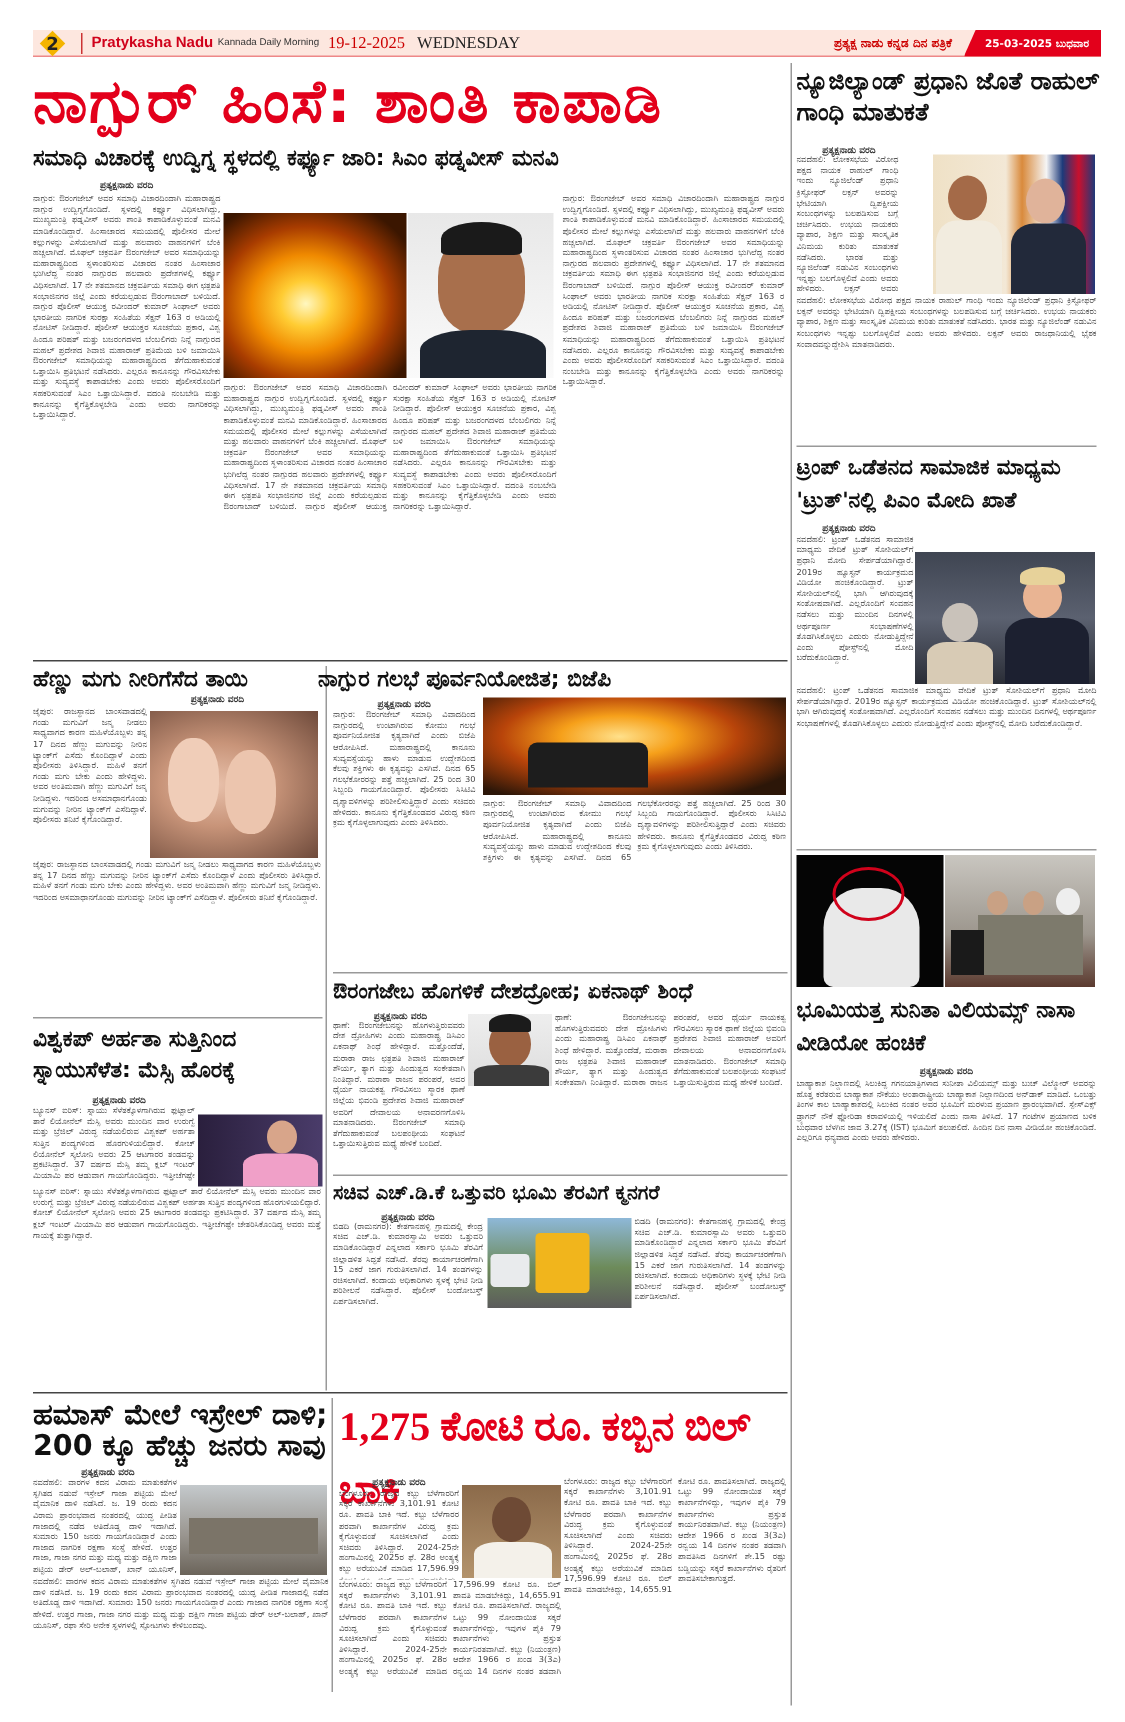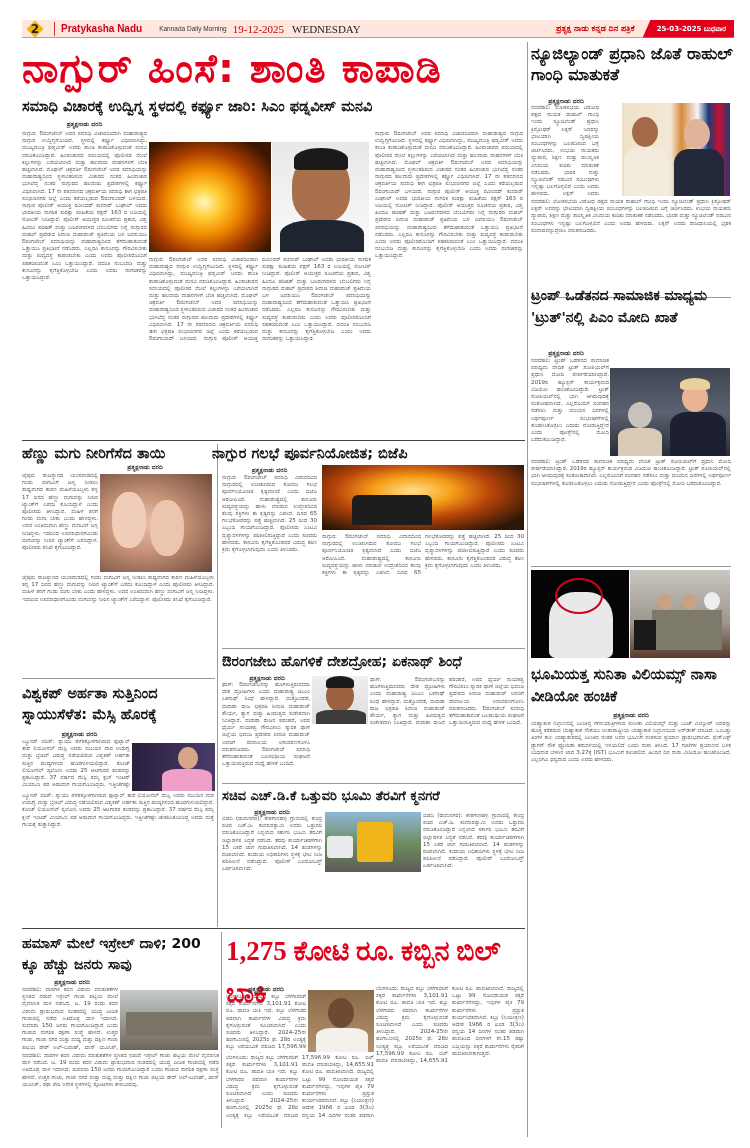--- a/index.html
+++ b/index.html
@@ -2,21 +2,21 @@
 <html><head>
 <meta charset="utf-8">
 <style>
 *{box-sizing:border-box;margin:0;padding:0}
 body{width:750px;height:1148px;background:#fff;font-family:"DejaVu Sans",sans-serif;position:relative;overflow:hidden;color:#222}
 .mast{position:absolute;left:22px;top:20px;width:712px;height:18px;background:#fde7df;display:flex;align-items:center;border-bottom:1px solid #e88}
 .pg{width:26px;height:18px;display:flex;align-items:center;justify-content:center;font:bold 12px "DejaVu Sans",sans-serif;color:#222;position:relative}
 .pg:before{content:"";position:absolute;width:12px;height:12px;background:#f4b400;transform:rotate(45deg);z-index:0}
 .pg span{position:relative;z-index:1}
 .sep{width:1px;height:14px;background:#c33;margin:0 6px}
-.brand{color:#d0021b;font:bold 10px "Liberation Sans",sans-serif;margin-right:17px}
+.brand{color:#d0021b;font:bold 10px "Liberation Sans",sans-serif;margin-right:3px}
 .tag{font:6.5px "Liberation Sans",sans-serif;color:#333;margin-right:6px}
 .mdate{font:11px "Liberation Serif",serif;color:#c00;margin-right:8px}
 .day{font:11px "Liberation Serif",serif;color:#222}
 .kn{margin-left:auto;color:#c00;font:bold 8px "DejaVu Sans",sans-serif;margin-right:8px}
 .rb{background:#e3001b;color:#fff;height:18px;display:flex;align-items:center;padding:0 8px 0 14px;font:bold 7px "DejaVu Sans",sans-serif;clip-path:polygon(8px 0,100% 0,100% 100%,0 100%)}
 .abs{position:absolute}
 .hl{font-family:"DejaVu Sans",sans-serif;font-weight:bold;color:#111;line-height:1.05}
 .red{color:#e3001b}
 .by{font:bold 6px "DejaVu Sans",sans-serif;color:#333;text-align:center}
 .txt{font:5.5px/7.2px "DejaVu Sans",sans-serif;color:#444;text-align:justify;overflow:hidden}
@@ -60,21 +60,21 @@
 <div class="abs txt" style="left:531px;top:104px;width:68px;height:92px">ನವದೆಹಲಿ: ಲೋಕಸಭೆಯ ವಿರೋಧ ಪಕ್ಷದ ನಾಯಕ ರಾಹುಲ್ ಗಾಂಧಿ ಇಂದು ನ್ಯೂಜಿಲೆಂಡ್ ಪ್ರಧಾನಿ ಕ್ರಿಸ್ಟೋಫರ್ ಲಕ್ಸನ್ ಅವರನ್ನು ಭೇಟಿಯಾಗಿ ದ್ವಿಪಕ್ಷೀಯ ಸಂಬಂಧಗಳನ್ನು ಬಲಪಡಿಸುವ ಬಗ್ಗೆ ಚರ್ಚಿಸಿದರು. ಉಭಯ ನಾಯಕರು ವ್ಯಾಪಾರ, ಶಿಕ್ಷಣ ಮತ್ತು ಸಾಂಸ್ಕೃತಿಕ ವಿನಿಮಯ ಕುರಿತು ಮಾತುಕತೆ ನಡೆಸಿದರು. ಭಾರತ ಮತ್ತು ನ್ಯೂಜಿಲೆಂಡ್ ನಡುವಿನ ಸಂಬಂಧಗಳು ಇನ್ನಷ್ಟು ಬಲಗೊಳ್ಳಲಿವೆ ಎಂದು ಅವರು ಹೇಳಿದರು. ಲಕ್ಸನ್ ಅವರು ರಾಜಧಾನಿಯಲ್ಲಿ ಭೈಠಕ ಸಂವಾದವನ್ನುದ್ದೇಶಿಸಿ ಮಾತನಾಡಿದರು.</div>
 <div class="photo" style="left:622px;top:103px;width:108px;height:93px;background:linear-gradient(90deg,#efe1c6 0%,#f3e8d6 45%,#d98a3c 55%,#f5f5f5 70%,#1d3a7a 80%,#c8102e 90%,#1d3a7a 100%)">
   <div style="position:absolute;left:10px;top:14px;width:26px;height:30px;border-radius:50%;background:#a46a48"></div>
   <div style="position:absolute;left:2px;top:44px;width:44px;height:50px;border-radius:30% 30% 0 0;background:#f2ecdf"></div>
   <div style="position:absolute;left:62px;top:16px;width:26px;height:30px;border-radius:50%;background:#e0b39a"></div>
   <div style="position:absolute;left:52px;top:46px;width:50px;height:48px;border-radius:30% 30% 0 0;background:#22293a"></div>
 </div>
 <div class="abs txt" style="left:531px;top:198px;width:200px;height:96px">ನವದೆಹಲಿ: ಲೋಕಸಭೆಯ ವಿರೋಧ ಪಕ್ಷದ ನಾಯಕ ರಾಹುಲ್ ಗಾಂಧಿ ಇಂದು ನ್ಯೂಜಿಲೆಂಡ್ ಪ್ರಧಾನಿ ಕ್ರಿಸ್ಟೋಫರ್ ಲಕ್ಸನ್ ಅವರನ್ನು ಭೇಟಿಯಾಗಿ ದ್ವಿಪಕ್ಷೀಯ ಸಂಬಂಧಗಳನ್ನು ಬಲಪಡಿಸುವ ಬಗ್ಗೆ ಚರ್ಚಿಸಿದರು. ಉಭಯ ನಾಯಕರು ವ್ಯಾಪಾರ, ಶಿಕ್ಷಣ ಮತ್ತು ಸಾಂಸ್ಕೃತಿಕ ವಿನಿಮಯ ಕುರಿತು ಮಾತುಕತೆ ನಡೆಸಿದರು. ಭಾರತ ಮತ್ತು ನ್ಯೂಜಿಲೆಂಡ್ ನಡುವಿನ ಸಂಬಂಧಗಳು ಇನ್ನಷ್ಟು ಬಲಗೊಳ್ಳಲಿವೆ ಎಂದು ಅವರು ಹೇಳಿದರು. ಲಕ್ಸನ್ ಅವರು ರಾಜಧಾನಿಯಲ್ಲಿ ಭೈಠಕ ಸಂವಾದವನ್ನುದ್ದೇಶಿಸಿ ಮಾತನಾಡಿದರು.</div>
 <div class="hline" style="left:531px;top:297px;width:200px"></div>
 
-<div class="abs hl" style="left:531px;top:284px;width:205px;font-size:14px;line-height:22px">ಟ್ರಂಪ್ ಒಡೆತನದ ಸಾಮಾಜಿಕ ಮಾಧ್ಯಮ 'ಟ್ರುತ್'ನಲ್ಲಿ ಪಿಎಂ ಮೋದಿ ಖಾತೆ</div>
+<div class="abs hl" style="left:531px;top:301px;width:205px;font-size:14px;line-height:22px">ಟ್ರಂಪ್ ಒಡೆತನದ ಸಾಮಾಜಿಕ ಮಾಧ್ಯಮ 'ಟ್ರುತ್'ನಲ್ಲಿ ಪಿಎಂ ಮೋದಿ ಖಾತೆ</div>
 <div class="abs by" style="left:531px;top:349px;width:70px">ಪ್ರತ್ಯಕ್ಷನಾಡು ವರದಿ</div>
 <div class="abs txt" style="left:531px;top:357px;width:78px;height:98px">ನವದೆಹಲಿ: ಟ್ರಂಪ್ ಒಡೆತನದ ಸಾಮಾಜಿಕ ಮಾಧ್ಯಮ ವೇದಿಕೆ ಟ್ರುತ್ ಸೋಶಿಯಲ್‌ಗೆ ಪ್ರಧಾನಿ ಮೋದಿ ಸೇರ್ಪಡೆಯಾಗಿದ್ದಾರೆ. 2019ರ ಹ್ಯೂಸ್ಟನ್ ಕಾರ್ಯಕ್ರಮದ ವಿಡಿಯೋ ಹಂಚಿಕೊಂಡಿದ್ದಾರೆ. ಟ್ರುತ್ ಸೋಶಿಯಲ್‌ನಲ್ಲಿ ಭಾಗಿ ಆಗಿರುವುದಕ್ಕೆ ಸಂತೋಷವಾಗಿದೆ. ಎಲ್ಲರೊಂದಿಗೆ ಸಂವಹನ ನಡೆಸಲು ಮತ್ತು ಮುಂದಿನ ದಿನಗಳಲ್ಲಿ ಅರ್ಥಪೂರ್ಣ ಸಂಭಾಷಣೆಗಳಲ್ಲಿ ತೊಡಗಿಸಿಕೊಳ್ಳಲು ಎದುರು ನೋಡುತ್ತಿದ್ದೇನೆ ಎಂದು ಪೋಸ್ಟ್‌ನಲ್ಲಿ ಮೋದಿ ಬರೆದುಕೊಂಡಿದ್ದಾರೆ.</div>
 <div class="photo" style="left:610px;top:368px;width:120px;height:88px;background:linear-gradient(180deg,#3f4552 0%,#5b6170 50%,#2a2d36 100%)">
   <div style="position:absolute;left:72px;top:16px;width:26px;height:28px;border-radius:50%;background:#e9b493"></div>
   <div style="position:absolute;left:70px;top:10px;width:30px;height:12px;border-radius:50% 50% 20% 20%;background:#e7d29a"></div>
   <div style="position:absolute;left:60px;top:44px;width:56px;height:44px;border-radius:30% 30% 0 0;background:#1c2030"></div>
   <div style="position:absolute;left:18px;top:34px;width:24px;height:26px;border-radius:50%;background:#c9c2ba"></div>
   <div style="position:absolute;left:8px;top:60px;width:44px;height:28px;border-radius:30% 30% 0 0;background:#d8cbb5"></div>
 </div>
 <div class="abs txt" style="left:531px;top:458px;width:200px;height:106px">ನವದೆಹಲಿ: ಟ್ರಂಪ್ ಒಡೆತನದ ಸಾಮಾಜಿಕ ಮಾಧ್ಯಮ ವೇದಿಕೆ ಟ್ರುತ್ ಸೋಶಿಯಲ್‌ಗೆ ಪ್ರಧಾನಿ ಮೋದಿ ಸೇರ್ಪಡೆಯಾಗಿದ್ದಾರೆ. 2019ರ ಹ್ಯೂಸ್ಟನ್ ಕಾರ್ಯಕ್ರಮದ ವಿಡಿಯೋ ಹಂಚಿಕೊಂಡಿದ್ದಾರೆ. ಟ್ರುತ್ ಸೋಶಿಯಲ್‌ನಲ್ಲಿ ಭಾಗಿ ಆಗಿರುವುದಕ್ಕೆ ಸಂತೋಷವಾಗಿದೆ. ಎಲ್ಲರೊಂದಿಗೆ ಸಂವಹನ ನಡೆಸಲು ಮತ್ತು ಮುಂದಿನ ದಿನಗಳಲ್ಲಿ ಅರ್ಥಪೂರ್ಣ ಸಂಭಾಷಣೆಗಳಲ್ಲಿ ತೊಡಗಿಸಿಕೊಳ್ಳಲು ಎದುರು ನೋಡುತ್ತಿದ್ದೇನೆ ಎಂದು ಪೋಸ್ಟ್‌ನಲ್ಲಿ ಮೋದಿ ಬರೆದುಕೊಂಡಿದ್ದಾರೆ.</div>
@@ -141,21 +141,21 @@
 <div class="abs by" style="left:222px;top:808px;width:100px">ಪ್ರತ್ಯಕ್ಷನಾಡು ವರದಿ</div>
 <div class="abs txt" style="left:222px;top:815px;width:100px;height:108px">ಬಿಡದಿ (ರಾಮನಗರ): ಕೇತಗಾನಹಳ್ಳಿ ಗ್ರಾಮದಲ್ಲಿ ಕೇಂದ್ರ ಸಚಿವ ಎಚ್.ಡಿ. ಕುಮಾರಸ್ವಾಮಿ ಅವರು ಒತ್ತುವರಿ ಮಾಡಿಕೊಂಡಿದ್ದಾರೆ ಎನ್ನಲಾದ ಸರ್ಕಾರಿ ಭೂಮಿ ತೆರವಿಗೆ ಜಿಲ್ಲಾಡಳಿತ ಸಿದ್ಧತೆ ನಡೆಸಿದೆ. ತೆರವು ಕಾರ್ಯಾಚರಣೆಗಾಗಿ 15 ಎಕರೆ ಜಾಗ ಗುರುತಿಸಲಾಗಿದೆ. 14 ತಂಡಗಳನ್ನು ರಚಿಸಲಾಗಿದೆ. ಕಂದಾಯ ಅಧಿಕಾರಿಗಳು ಸ್ಥಳಕ್ಕೆ ಭೇಟಿ ನೀಡಿ ಪರಿಶೀಲನೆ ನಡೆಸಿದ್ದಾರೆ. ಪೊಲೀಸ್ ಬಂದೋಬಸ್ತ್ ಏರ್ಪಡಿಸಲಾಗಿದೆ.</div>
 <div class="photo" style="left:325px;top:812px;width:96px;height:60px;background:linear-gradient(180deg,#8eb8d8 0%,#6d8b5a 55%,#5b5b5b 100%)">
   <div style="position:absolute;left:32px;top:10px;width:36px;height:40px;background:#f1b51c;border-radius:3px"></div>
   <div style="position:absolute;left:2px;top:24px;width:26px;height:22px;background:#e9ebed;border-radius:3px"></div>
 </div>
 <div class="abs txt" style="left:423px;top:812px;width:101px;height:110px">ಬಿಡದಿ (ರಾಮನಗರ): ಕೇತಗಾನಹಳ್ಳಿ ಗ್ರಾಮದಲ್ಲಿ ಕೇಂದ್ರ ಸಚಿವ ಎಚ್.ಡಿ. ಕುಮಾರಸ್ವಾಮಿ ಅವರು ಒತ್ತುವರಿ ಮಾಡಿಕೊಂಡಿದ್ದಾರೆ ಎನ್ನಲಾದ ಸರ್ಕಾರಿ ಭೂಮಿ ತೆರವಿಗೆ ಜಿಲ್ಲಾಡಳಿತ ಸಿದ್ಧತೆ ನಡೆಸಿದೆ. ತೆರವು ಕಾರ್ಯಾಚರಣೆಗಾಗಿ 15 ಎಕರೆ ಜಾಗ ಗುರುತಿಸಲಾಗಿದೆ. 14 ತಂಡಗಳನ್ನು ರಚಿಸಲಾಗಿದೆ. ಕಂದಾಯ ಅಧಿಕಾರಿಗಳು ಸ್ಥಳಕ್ಕೆ ಭೇಟಿ ನೀಡಿ ಪರಿಶೀಲನೆ ನಡೆಸಿದ್ದಾರೆ. ಪೊಲೀಸ್ ಬಂದೋಬಸ್ತ್ ಏರ್ಪಡಿಸಲಾಗಿದೆ.</div>
 
 <div class="hline" style="left:22px;top:928px;width:503px;background:#444"></div>
 
-<div class="abs hl" style="left:22px;top:933px;width:200px;font-size:14px;line-height:21px">ಹಮಾಸ್ ಮೇಲೆ ಇಸ್ರೇಲ್ ದಾಳಿ; 200 ಕ್ಕೂ ಹೆಚ್ಚು ಜನರು ಸಾವು</div>
+<div class="abs hl" style="left:22px;top:933px;width:200px;font-size:19px;line-height:21px">ಹಮಾಸ್ ಮೇಲೆ ಇಸ್ರೇಲ್ ದಾಳಿ; 200 ಕ್ಕೂ ಹೆಚ್ಚು ಜನರು ಸಾವು</div>
 <div class="abs by" style="left:22px;top:978px;width:100px">ಪ್ರತ್ಯಕ್ಷನಾಡು ವರದಿ</div>
 <div class="abs txt" style="left:22px;top:986px;width:96px;height:64px">ನವದೆಹಲಿ: ವಾರಗಳ ಕದನ ವಿರಾಮ ಮಾತುಕತೆಗಳ ಸ್ಥಗಿತದ ನಡುವೆ ಇಸ್ರೇಲ್ ಗಾಜಾ ಪಟ್ಟಿಯ ಮೇಲೆ ವೈಮಾನಿಕ ದಾಳಿ ನಡೆಸಿದೆ. ಜ. 19 ರಂದು ಕದನ ವಿರಾಮ ಪ್ರಾರಂಭವಾದ ನಂತರದಲ್ಲಿ ಯುದ್ಧ ಪೀಡಿತ ಗಾಜಾದಲ್ಲಿ ನಡೆದ ಅತಿದೊಡ್ಡ ದಾಳಿ ಇದಾಗಿದೆ. ಸುಮಾರು 150 ಜನರು ಗಾಯಗೊಂಡಿದ್ದಾರೆ ಎಂದು ಗಾಜಾದ ನಾಗರಿಕ ರಕ್ಷಣಾ ಸಂಸ್ಥೆ ಹೇಳಿದೆ. ಉತ್ತರ ಗಾಜಾ, ಗಾಜಾ ನಗರ ಮತ್ತು ಮಧ್ಯ ಮತ್ತು ದಕ್ಷಿಣ ಗಾಜಾ ಪಟ್ಟಿಯ ಡೇರ್ ಅಲ್-ಬಲಾಹ್, ಖಾನ್ ಯೂನಿಸ್, ರಫಾ ಸೇರಿ ಅನೇಕ ಸ್ಥಳಗಳಲ್ಲಿ ಸ್ಫೋಟಗಳು ಕೇಳಿಬಂದವು.</div>
 <div class="photo" style="left:120px;top:990px;width:98px;height:60px;background:linear-gradient(180deg,#c4c9cc 0%,#9a9690 55%,#6b645a 100%)">
   <div style="position:absolute;left:6px;top:22px;width:86px;height:24px;background:#7b7468"></div>
 </div>
 <div class="abs txt" style="left:22px;top:1052px;width:197px;height:72px">ನವದೆಹಲಿ: ವಾರಗಳ ಕದನ ವಿರಾಮ ಮಾತುಕತೆಗಳ ಸ್ಥಗಿತದ ನಡುವೆ ಇಸ್ರೇಲ್ ಗಾಜಾ ಪಟ್ಟಿಯ ಮೇಲೆ ವೈಮಾನಿಕ ದಾಳಿ ನಡೆಸಿದೆ. ಜ. 19 ರಂದು ಕದನ ವಿರಾಮ ಪ್ರಾರಂಭವಾದ ನಂತರದಲ್ಲಿ ಯುದ್ಧ ಪೀಡಿತ ಗಾಜಾದಲ್ಲಿ ನಡೆದ ಅತಿದೊಡ್ಡ ದಾಳಿ ಇದಾಗಿದೆ. ಸುಮಾರು 150 ಜನರು ಗಾಯಗೊಂಡಿದ್ದಾರೆ ಎಂದು ಗಾಜಾದ ನಾಗರಿಕ ರಕ್ಷಣಾ ಸಂಸ್ಥೆ ಹೇಳಿದೆ. ಉತ್ತರ ಗಾಜಾ, ಗಾಜಾ ನಗರ ಮತ್ತು ಮಧ್ಯ ಮತ್ತು ದಕ್ಷಿಣ ಗಾಜಾ ಪಟ್ಟಿಯ ಡೇರ್ ಅಲ್-ಬಲಾಹ್, ಖಾನ್ ಯೂನಿಸ್, ರಫಾ ಸೇರಿ ಅನೇಕ ಸ್ಥಳಗಳಲ್ಲಿ ಸ್ಫೋಟಗಳು ಕೇಳಿಬಂದವು.</div>
 <div class="vline" style="left:221px;top:932px;height:196px"></div>
 
 <div class="abs hl red" style="left:226px;top:930px;width:300px;font-family:'Liberation Serif',serif;font-size:27px;line-height:42px">1,275 ಕೋಟಿ ರೂ. ಕಬ್ಬಿನ ಬಿಲ್ ಬಾಕಿ</div>
 <div class="abs by" style="left:226px;top:985px;width:80px">ಪ್ರತ್ಯಕ್ಷನಾಡು ವರದಿ</div>

